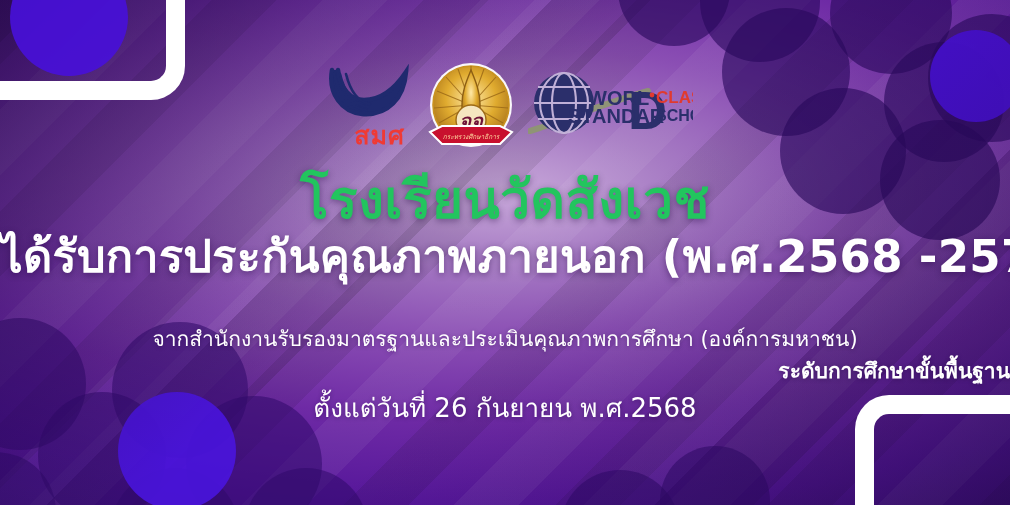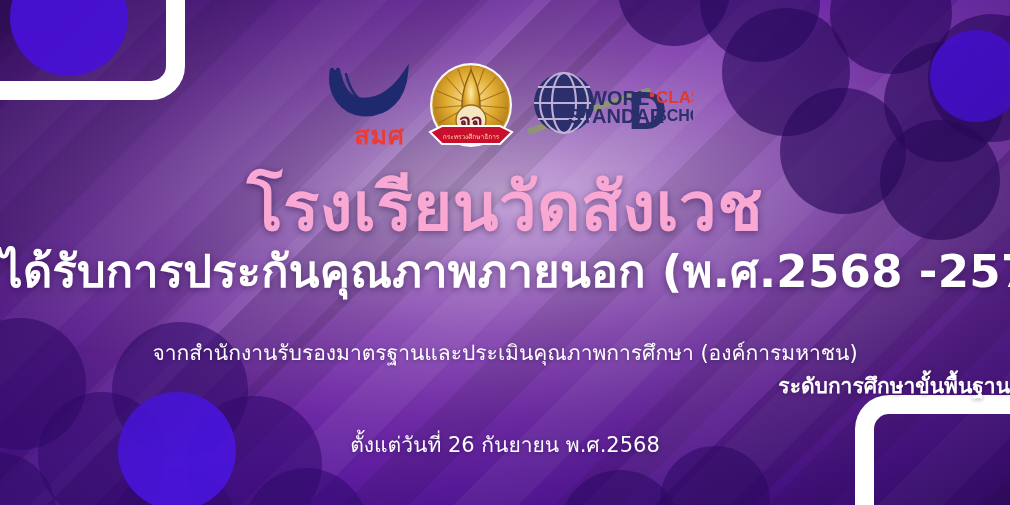--- a/index.html
+++ b/index.html
@@ -147,37 +147,38 @@
     letter-spacing: 1px;
     line-height: 1;
     font-family: "DejaVu Sans", "Liberation Sans", sans-serif;
   }
 
   
   .logo-moe {
     position: relative;
     width: 86px;
     height: 92px;
+    font-style: italic;
   }
 
   
   .logo-wcs {
     position: relative;
     width: 165px;
     height: 74px;
   }
 
   .titles {
     margin-top: 18px;
     text-align: center;
     width: 100%;
   }
   .title-1 {
-    color: #f9a8d4;
-    font-size: 67px;
+    color: #22c55e;
+    font-size: 53px;
     font-weight: bold;
     line-height: 1.06;
     letter-spacing: 0.5px;
     text-shadow: 0 2px 7px rgba(30,0,60,0.45);
     white-space: nowrap;
   }
   .title-2 {
     color: #ffffff;
     font-size: 45px;
     font-weight: bold;
@@ -202,25 +203,24 @@
   }
   .sub-2 {
     font-size: 21px;
     font-weight: bold;
     line-height: 1.55;
     text-shadow: 0 1px 4px rgba(30,0,60,0.4);
     white-space: nowrap;
     text-align: right;
   }
   .sub-3 {
-    font-size: 21px;
+    font-size: 26px;
     line-height: 1.55;
     text-shadow: 0 1px 4px rgba(30,0,60,0.4);
     white-space: nowrap;
-    margin-top: 26px;
   }
 </style>
 </head>
 <body>
 
 <div id="banner">
 
   <div class="bg-base"></div>
   <div class="bg-stripes"></div>
   <div class="bg-stripes2"></div>

